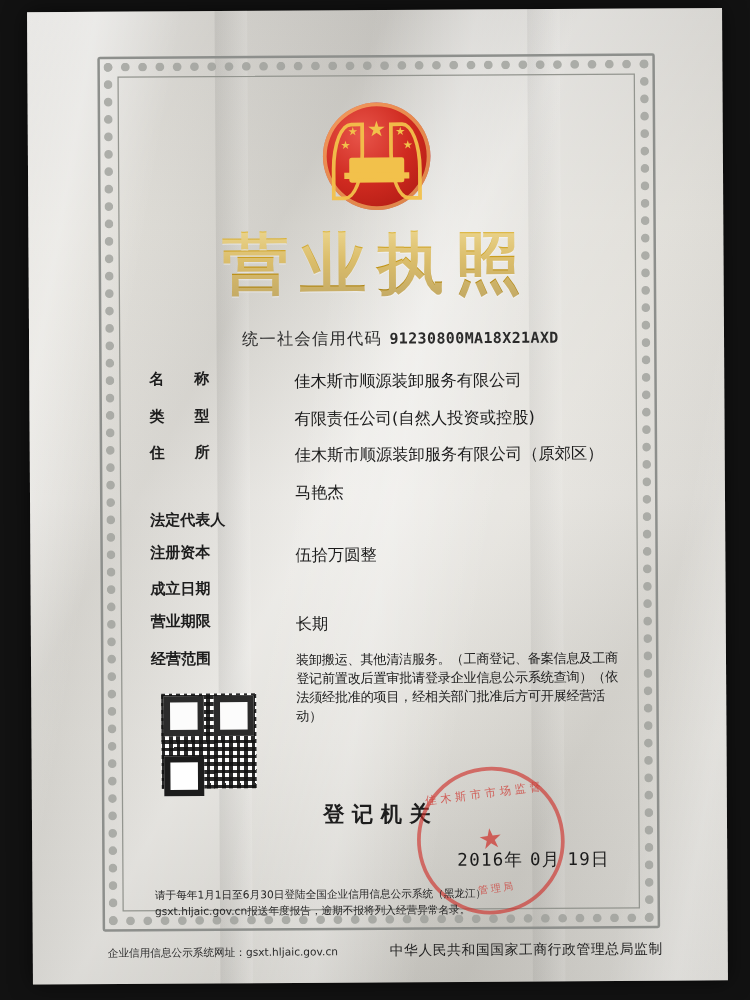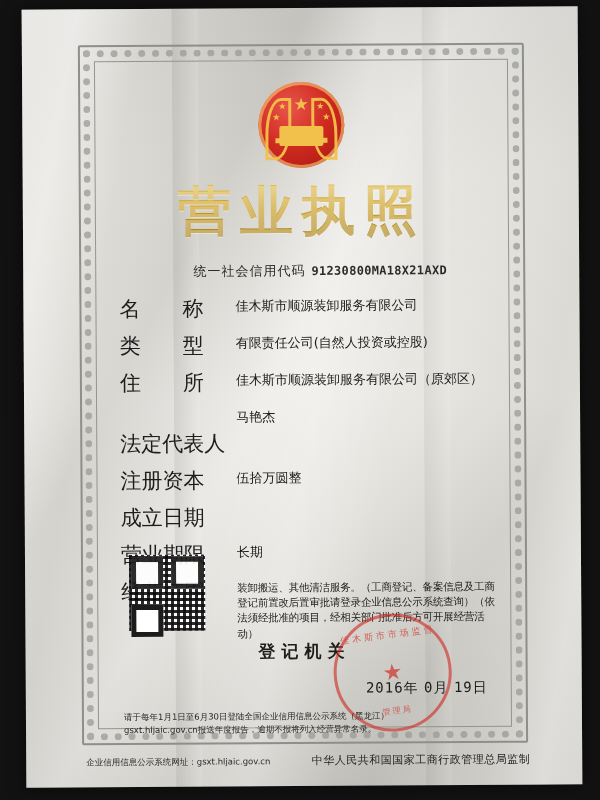--- a/index.html
+++ b/index.html
@@ -210,22 +210,22 @@
     top: 250px;
   }
   .frow {
     display: flex;
     align-items: flex-start;
     margin-bottom: 9px;
   }
   .fkey {
     width: 116px;
     flex: 0 0 116px;
-    font-size: 21px;
-    font-weight: normal;
+    font-size: 12px;
+    font-weight: bold;
     color: #1d1d1d;
     letter-spacing: 0px;
     display: flex;
     justify-content: space-between;
     text-align: center;
   }
   .fkey.k4 { letter-spacing: 0; margin-top: 24px; }
   .fval {
     font-size: 13px;
     color: #1b1b1b;

